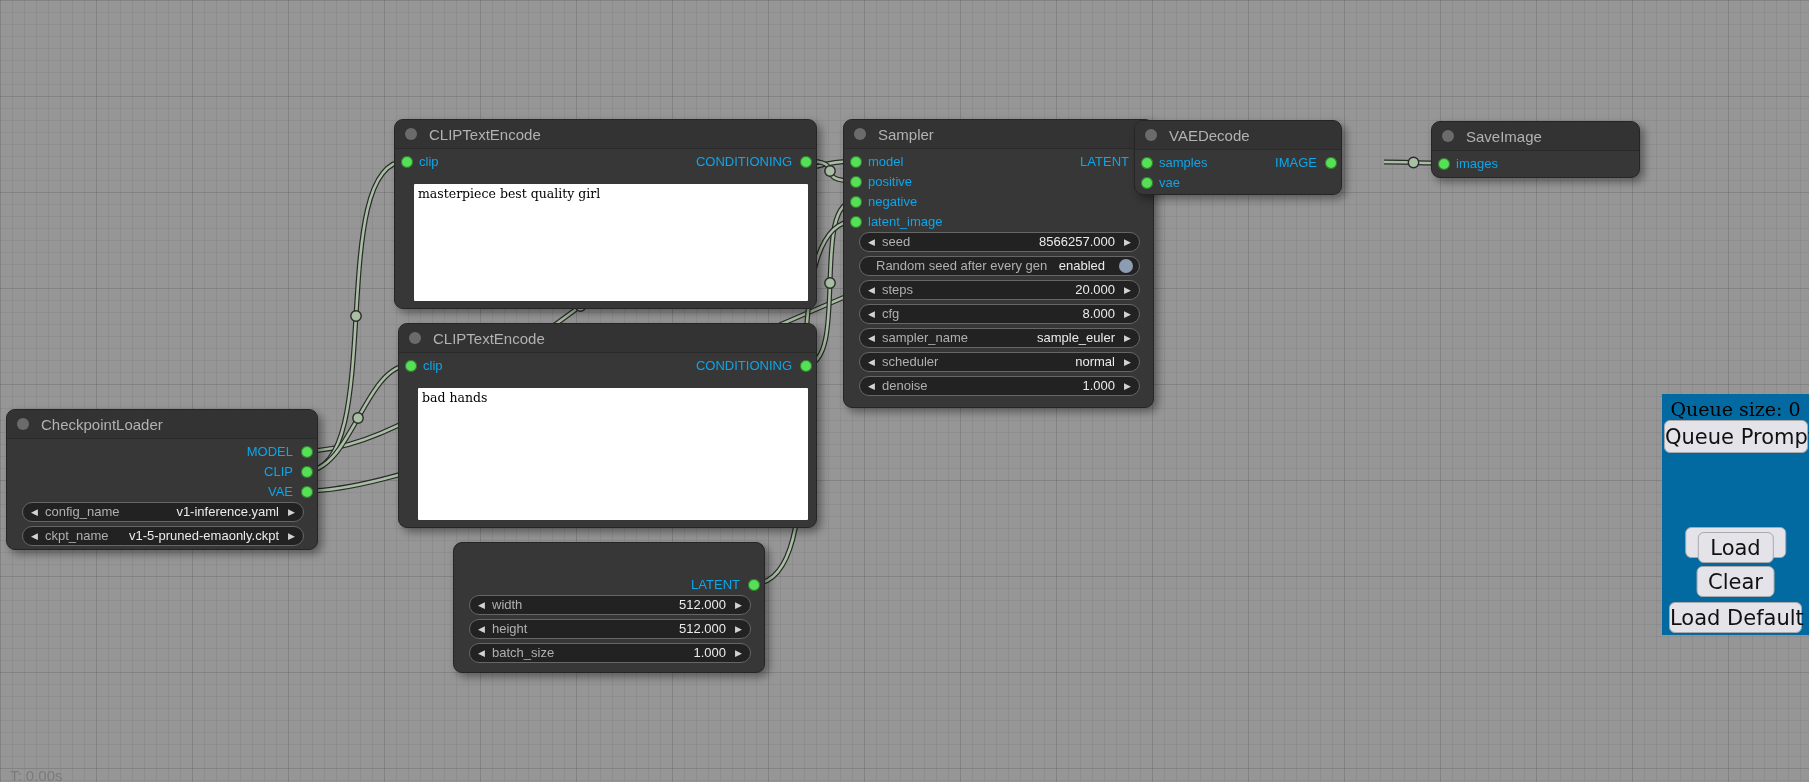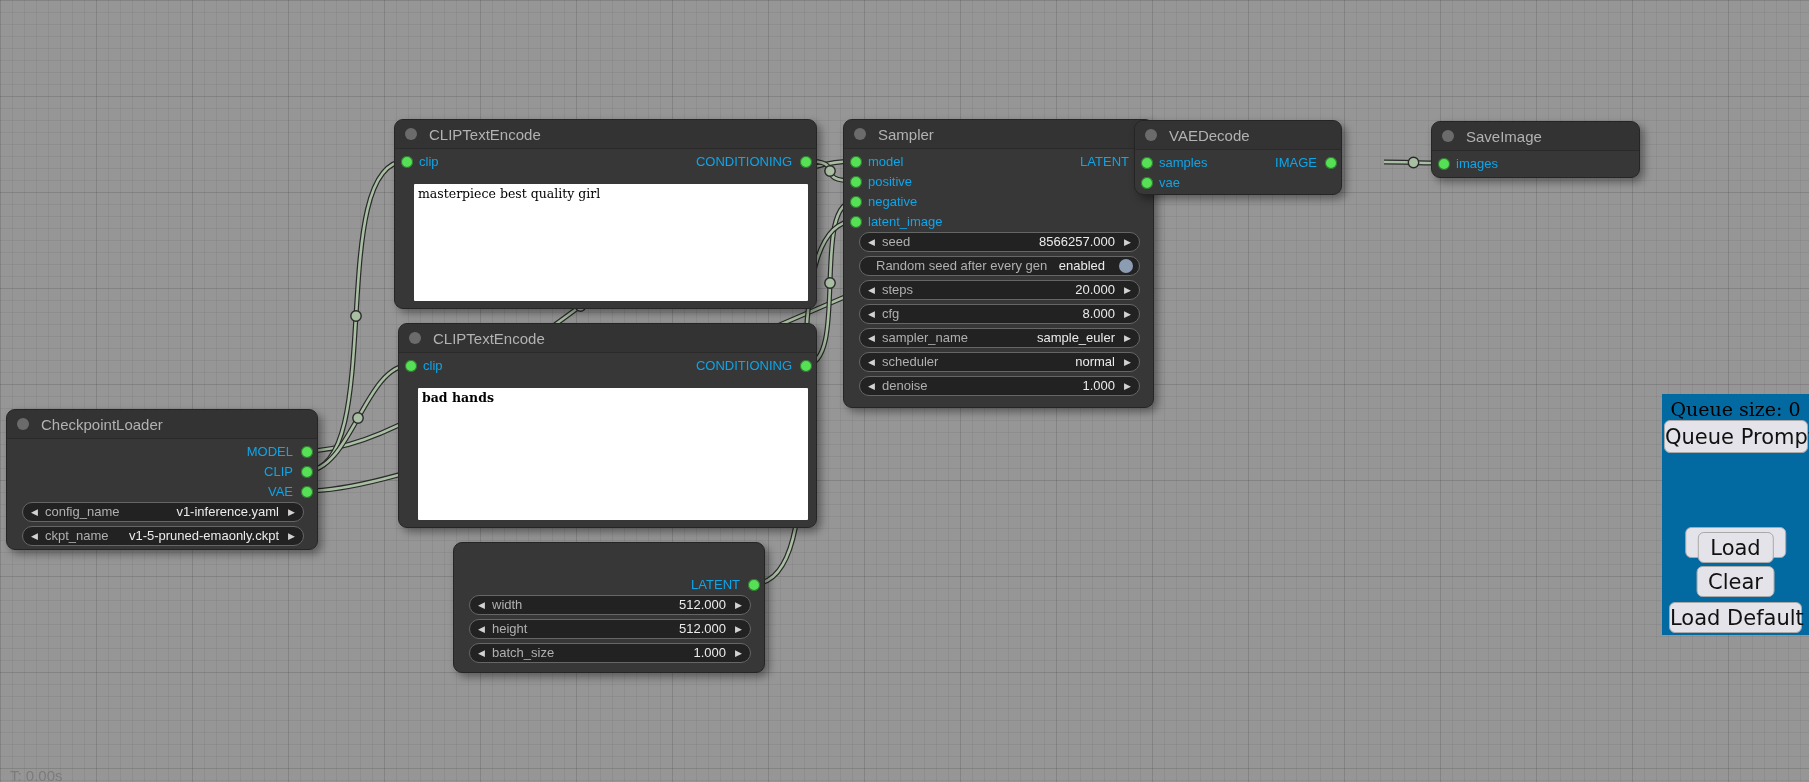--- a/index.html
+++ b/index.html
@@ -122,21 +122,21 @@
     </div>
     <div class="node" style="left: 398px; top: 323px; width: 419px; height: 205px;">
       <div class="ntitle">
         <div class="tdot"></div>
         <span class="ttext">CLIPTextEncode</span>
       </div>
       <div class="port" style="left: 6px; top: 36px;"></div>
       <div class="slotlab" style="left: 24px; top: 32px;">clip</div>
       <div class="port" style="left: 401px; top: 36px;"></div>
       <div class="slotlab out" style="right: 24px; top: 32px;">CONDITIONING</div>
-      <div class="ntext" style="inset: 64px 8px 7px 19px; font-weight: bold;">bad hands</div>
+      <div class="ntext" style="inset: 64px 8px 7px 19px;">bad hands</div>
     </div>
     <div class="node" style="left: 843px; top: 119px; width: 311px; height: 289px;">
       <div class="ntitle">
         <div class="tdot"></div>
         <span class="ttext">Sampler</span>
       </div>
       <div class="port" style="left: 6px; top: 36px;"></div>
       <div class="slotlab" style="left: 24px; top: 32px;">model</div>
       <div class="port" style="left: 293px; top: 36px;"></div>
       <div class="slotlab out" style="right: 24px; top: 32px;">LATENT</div>

